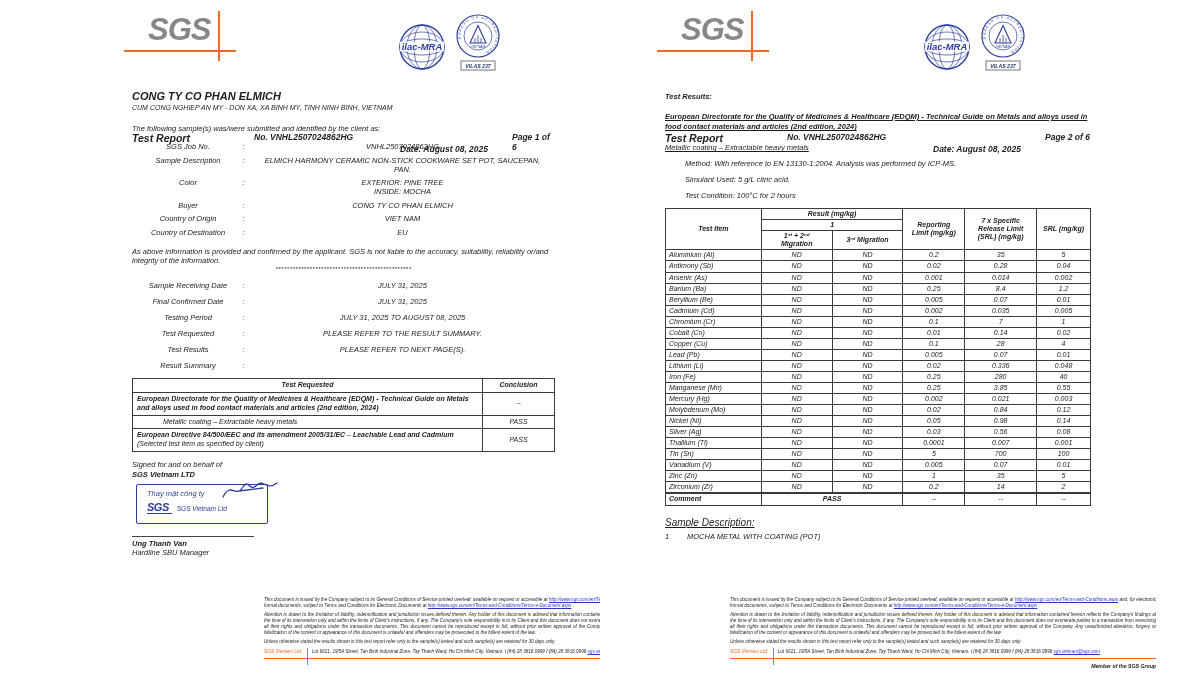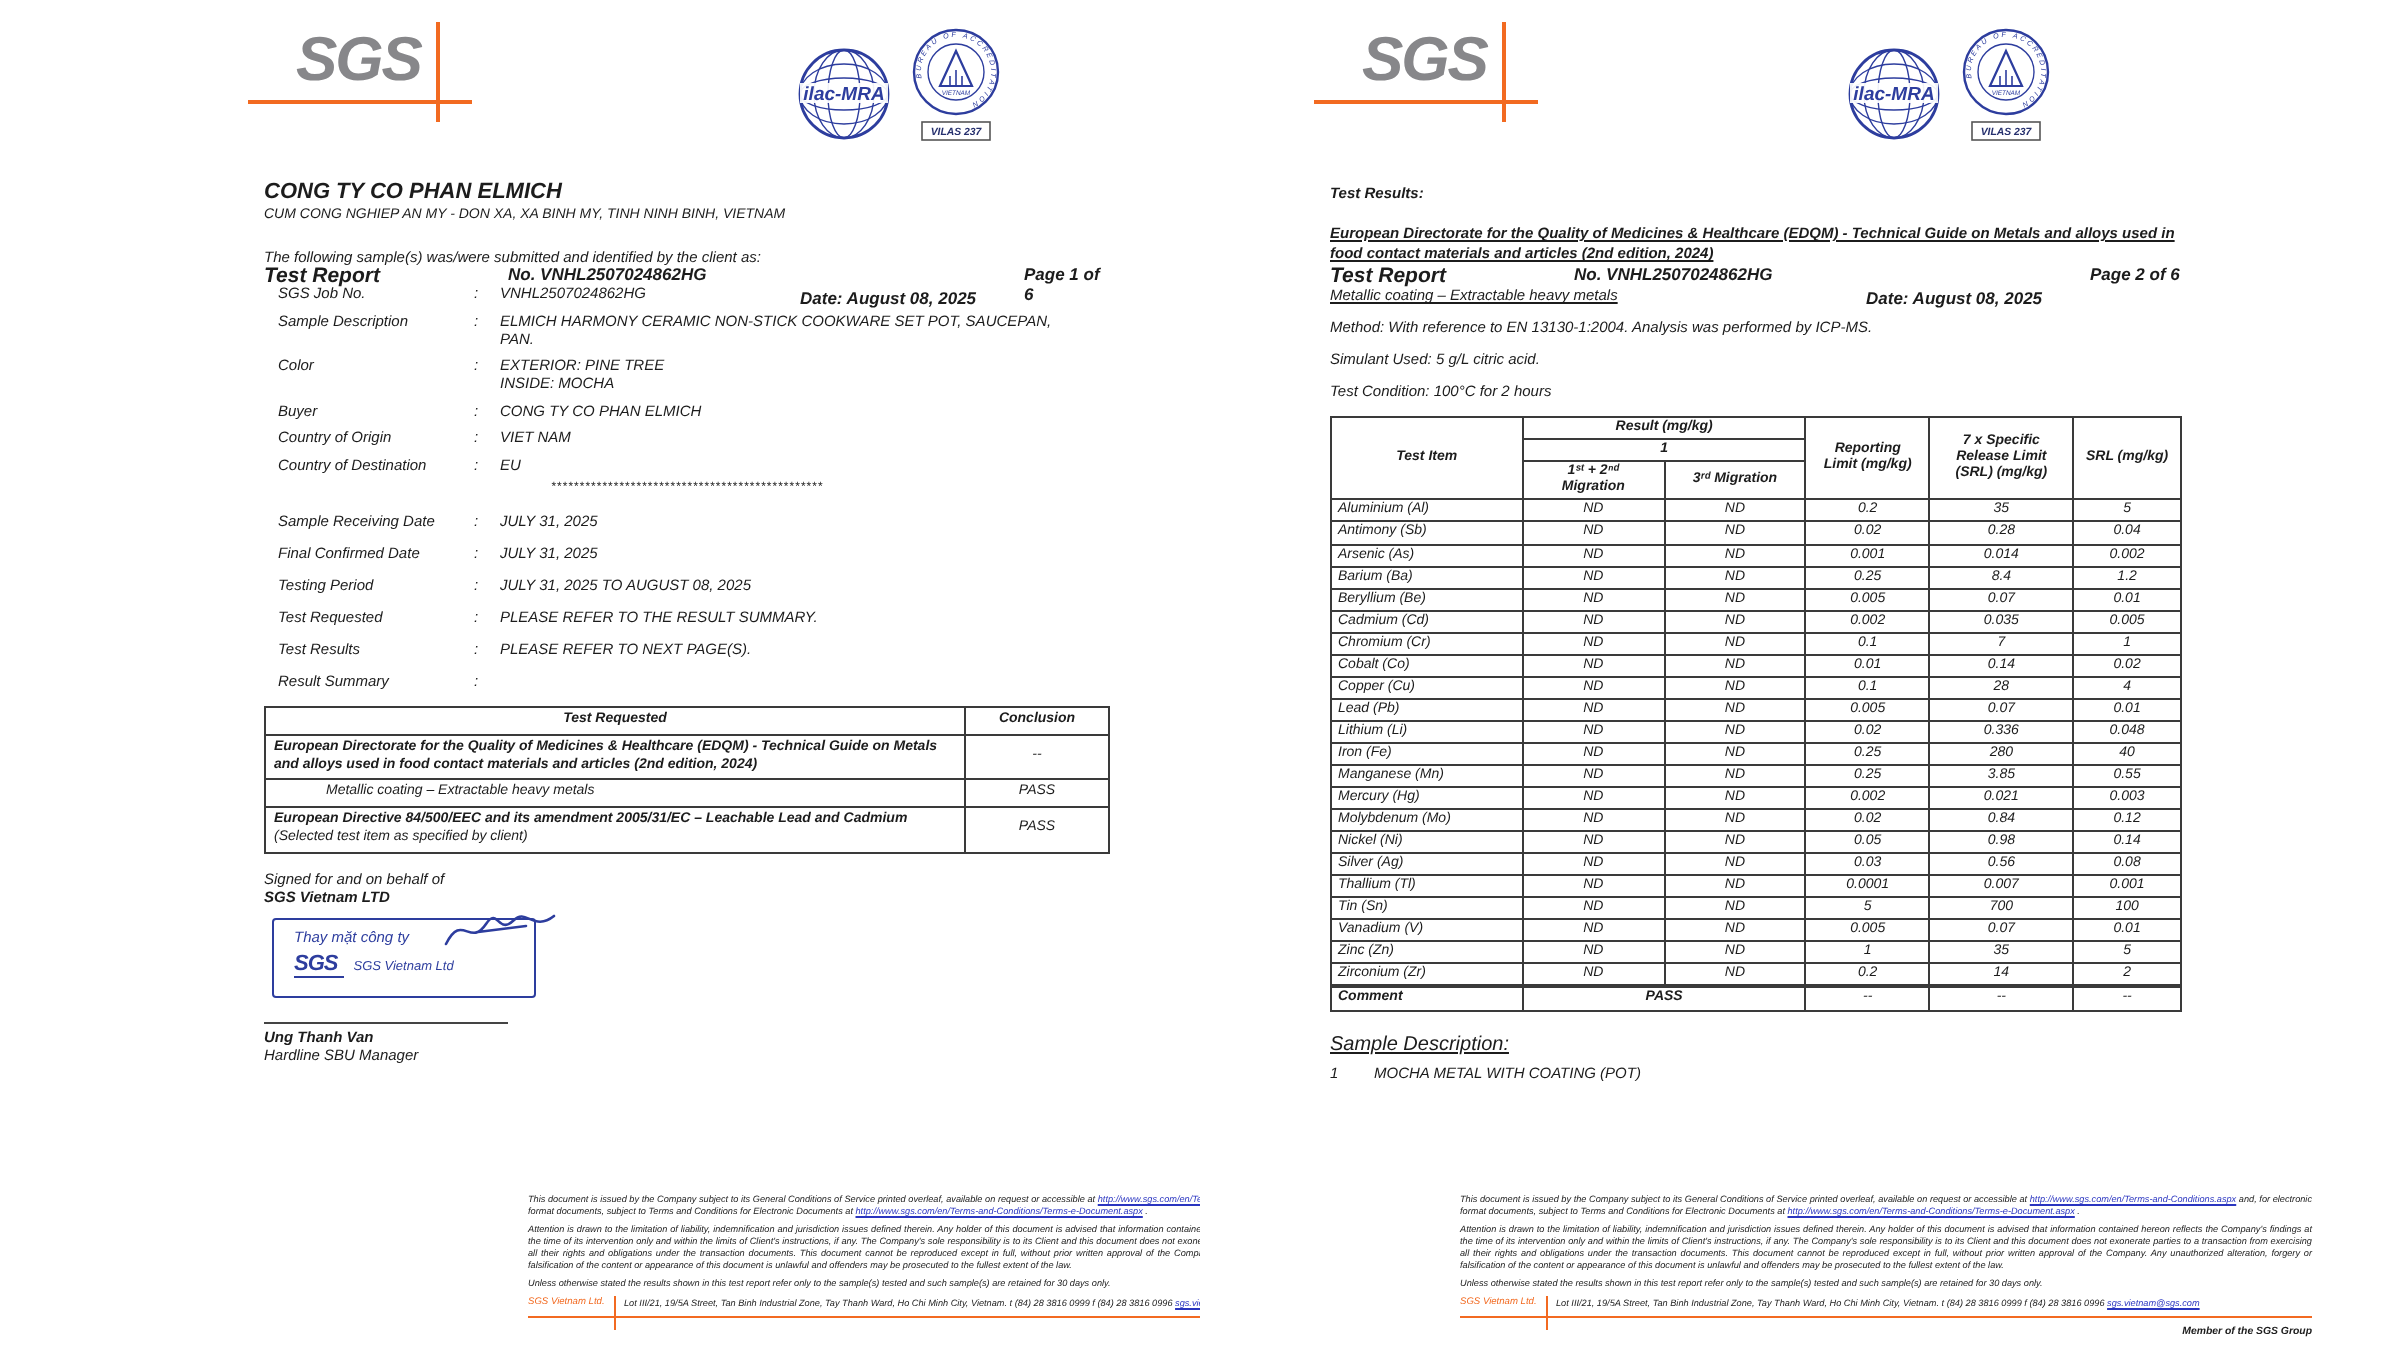--- a/index.html
+++ b/index.html
@@ -39,21 +39,21 @@
   .header-row{display:flex;align-items:flex-start;margin-top:6px;}
   .hr-title{width:122px;font-weight:bold;font-size:10.5px;}
   .hr-no{width:146px;font-weight:bold;font-size:8.5px;}
   .hr-date{width:112px;font-weight:bold;font-size:8.5px;margin-top:12px;}
   .hr-page{flex:1;font-weight:bold;font-size:8.5px;}
 
   
   .company-name{font-weight:bold;font-size:11px;margin-top:10px;}
   .company-address{font-size:7px;margin-top:2px;}
   .intro{font-size:7.5px;margin-top:13px;}
-  .kv-block{margin-top:9px;padding-left:7px;}
+  .kv-block{margin-top:9px;padding-left:7px;text-align:center;}
   .kv-row{display:flex;font-size:7.5px;margin-bottom:4.5px;}
   .kv-label{width:98px;flex:none;}
   .kv-colon{width:13px;flex:none;}
   .kv-value{flex:1;white-space:pre-line;}
   .kv-loose .kv-row{margin-bottom:7px;}
   .disclaimer{font-size:7.5px;margin-top:10px;line-height:1.25;}
   .stars{font-size:6px;text-align:center;letter-spacing:.5px;margin-top:1px;}
 
   table{border-collapse:collapse;}
   .summary-table{width:100%;margin-top:8px;border:1.5px solid var(--border);}
@@ -76,21 +76,21 @@
   .stamp svg.squiggle{position:absolute;left:82px;top:-8px;}
   .sig-area{margin-top:12px;}
   .sig-line{width:122px;border-top:1px solid #444;}
   .sig-name{font-weight:bold;font-size:7.5px;margin-top:2px;}
   .sig-title{font-size:7.5px;}
 
   
   .section-title{font-weight:bold;font-size:7.5px;margin-top:12px;}
   .std-heading{font-weight:bold;font-size:7.5px;text-decoration:underline;margin-top:11px;line-height:1.35;}
   .sub-heading{font-size:7.5px;text-decoration:underline;margin-top:11px;}
-  .method-line{font-size:7.5px;margin-top:7px;}
+  .method-line{font-size:7.5px;margin-top:7px;margin-left:20px;}
 
   .results-table{width:100%;margin-top:8px;border:1.5px solid var(--border);}
   .results-table th,.results-table td{border:1px solid var(--border);font-size:7px;padding:1px 3px;line-height:1.15;vertical-align:middle;}
   .results-table th{font-weight:bold;text-align:center;white-space:pre-line;}
   .results-table td{height:9px;}
   .results-table td.center{text-align:center;}
   .results-table .comment-row td{border-top:2px solid var(--border);font-size:7px;}
   .results-table .comment-row .b{font-weight:bold;}
 
   .sample-desc{margin-top:11px;}
@@ -192,20 +192,21 @@
           <div class="kv-colon">:</div>
           <div class="kv-value">VIET NAM</div>
         </div>
         <div class="kv-row">
           <div class="kv-label">Country of Destination</div>
           <div class="kv-colon">:</div>
           <div class="kv-value">EU</div>
         </div>
       </div>
 
+    <div class="disclaimer">As above information is provided and confirmed by the applicant. SGS is not liable to the accuracy, suitability, reliability or/and integrity of the information.</div>
     <div class="stars">************************************************</div>
 
     <div class="kv-block kv-loose" style="">
         <div class="kv-row">
           <div class="kv-label">Sample Receiving Date</div>
           <div class="kv-colon">:</div>
           <div class="kv-value">JULY 31, 2025</div>
         </div>
         <div class="kv-row">
           <div class="kv-label">Final Confirmed Date</div>

